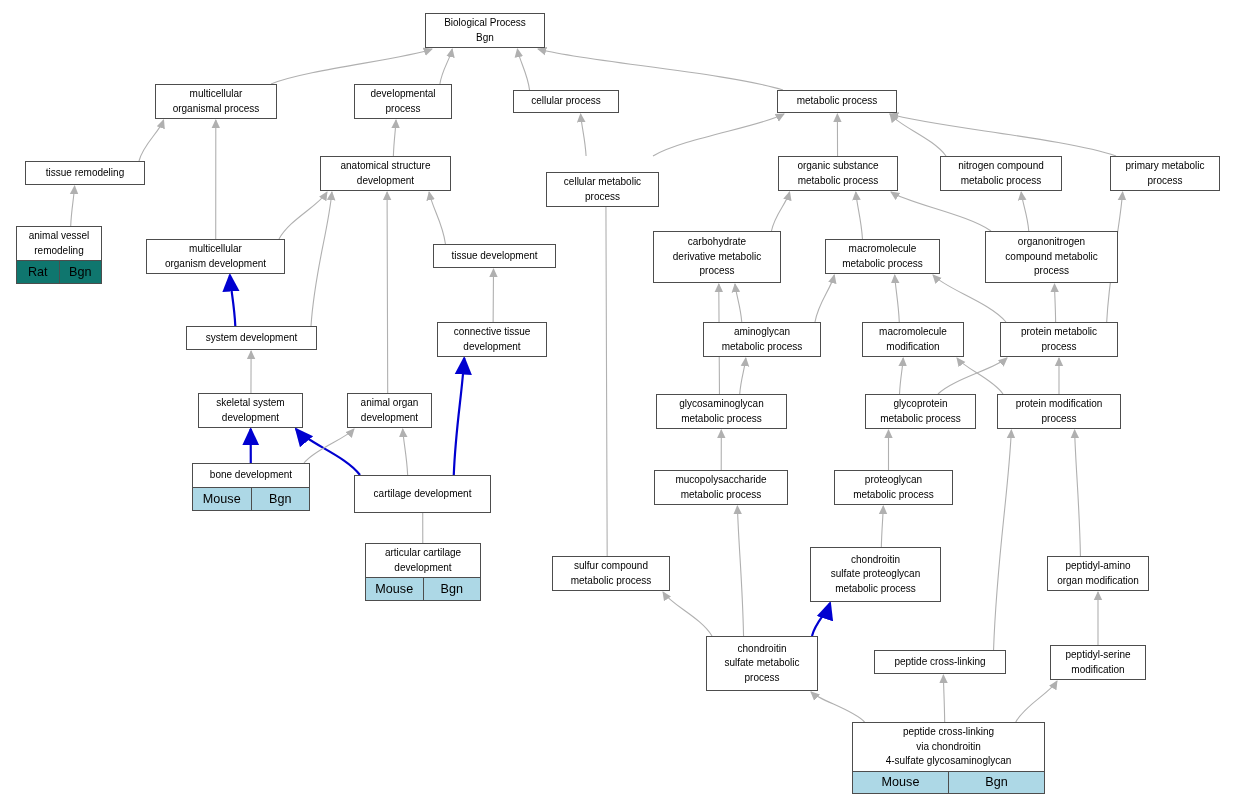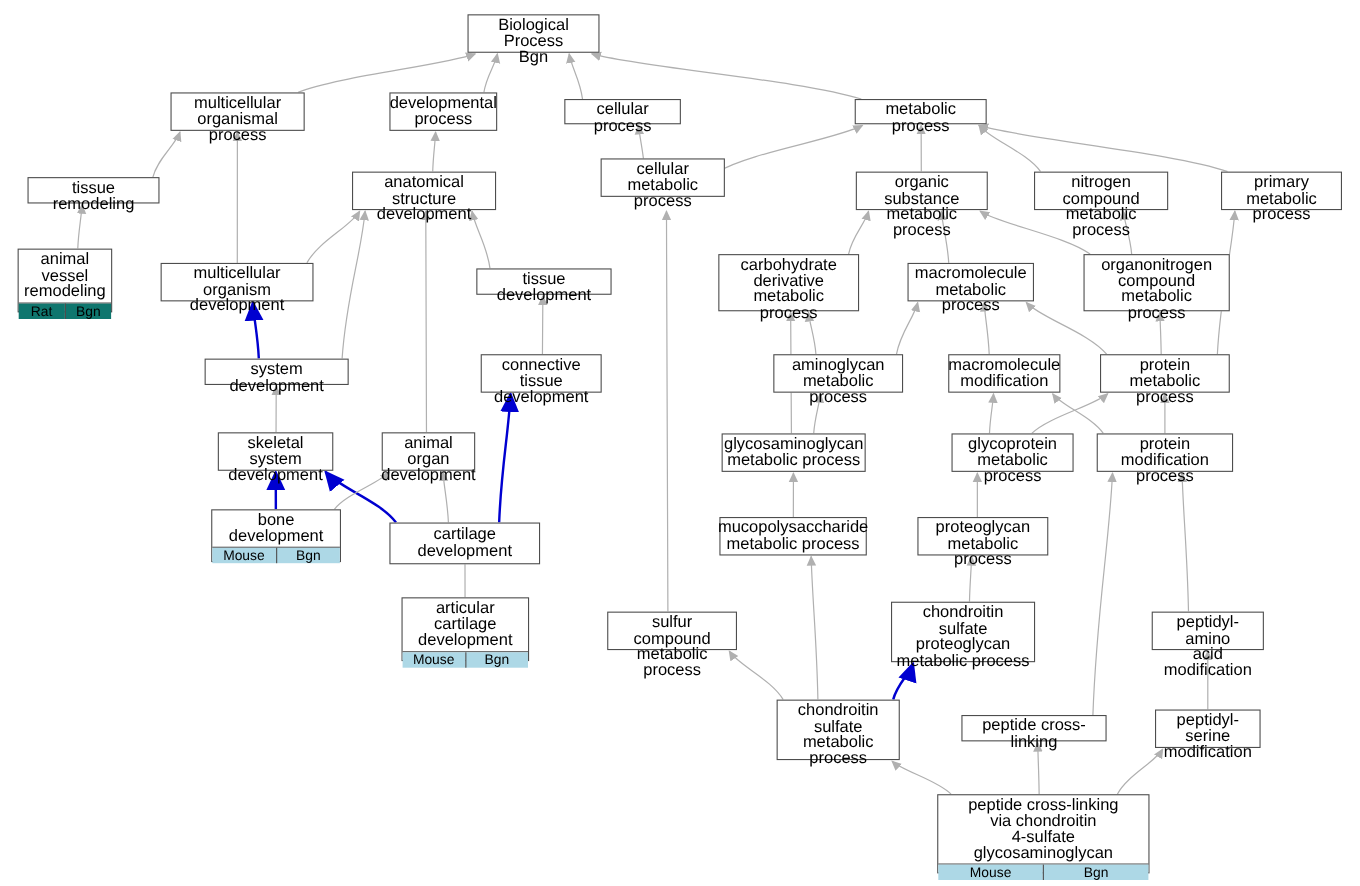--- a/index.html
+++ b/index.html
@@ -2,21 +2,21 @@
 <html><head>
 <meta charset="utf-8">
 <style>
   html,body{margin:0;padding:0;background:#ffffff;}
   body{font-family:"Liberation Sans",sans-serif;}
   #canvas{position:relative;width:1236px;height:805px;background:#fff;overflow:hidden;}
   svg#edges{position:absolute;left:0;top:0;width:1236px;height:805px;pointer-events:none;}
   .node{position:absolute;box-sizing:border-box;background:#ffffff;border:1.4px solid #4d4d4d;
         display:flex;flex-direction:column;align-items:stretch;}
   .node .lbl{flex:1;display:flex;align-items:center;justify-content:center;text-align:center;
-        font-size:15px;line-height:14.6px;color:#000;padding:2px 4px;white-space:pre-line;}
+        font-size:10px;line-height:14.6px;color:#000;padding:2px 4px;white-space:pre-line;}
   .annot{display:flex;border-top:1.4px solid #4d4d4d;height:22px;}
   .annot .cell{flex:1;display:flex;align-items:center;justify-content:center;
         font-size:12.6px;color:#000;}
   .annot .cell + .cell{border-left:1.4px solid #4d4d4d;}
   .annot.blue .cell{background:#add8e6;}
   .annot.gold .cell{background:#0f766e;}
 </style>
 </head>
 <body>
 
@@ -107,21 +107,21 @@
       <div class="node" style="left: 777px; top: 90px; width: 120px; height: 23px;">
         <div class="lbl">metabolic process</div>
       </div>
       <div class="node" style="left: 25px; top: 161px; width: 120px; height: 24px;">
         <div class="lbl">tissue remodeling</div>
       </div>
       <div class="node" style="left: 320px; top: 156px; width: 131px; height: 35px;">
         <div class="lbl">anatomical structure
 development</div>
       </div>
-      <div class="node" style="left: 546px; top: 144px; width: 113px; height: 35px;">
+      <div class="node" style="left: 546px; top: 172px; width: 113px; height: 35px;">
         <div class="lbl">cellular metabolic
 process</div>
       </div>
       <div class="node" style="left: 778px; top: 156px; width: 120px; height: 35px;">
         <div class="lbl">organic substance
 metabolic process</div>
       </div>
       <div class="node" style="left: 940px; top: 156px; width: 122px; height: 35px;">
         <div class="lbl">nitrogen compound
 metabolic process</div>
@@ -228,21 +228,21 @@
         <div class="lbl">sulfur compound
 metabolic process</div>
       </div>
       <div class="node" style="left: 810px; top: 547px; width: 131px; height: 55px;">
         <div class="lbl">chondroitin
 sulfate proteoglycan
 metabolic process</div>
       </div>
       <div class="node" style="left: 1047px; top: 556px; width: 102px; height: 35px;">
         <div class="lbl">peptidyl-amino
-acid modification</div>
+organ modification</div>
       </div>
       <div class="node" style="left: 706px; top: 636px; width: 112px; height: 55px;">
         <div class="lbl">chondroitin
 sulfate metabolic
 process</div>
       </div>
       <div class="node" style="left: 874px; top: 650px; width: 132px; height: 24px;">
         <div class="lbl">peptide cross-linking</div>
       </div>
       <div class="node" style="left: 1050px; top: 645px; width: 96px; height: 35px;">

